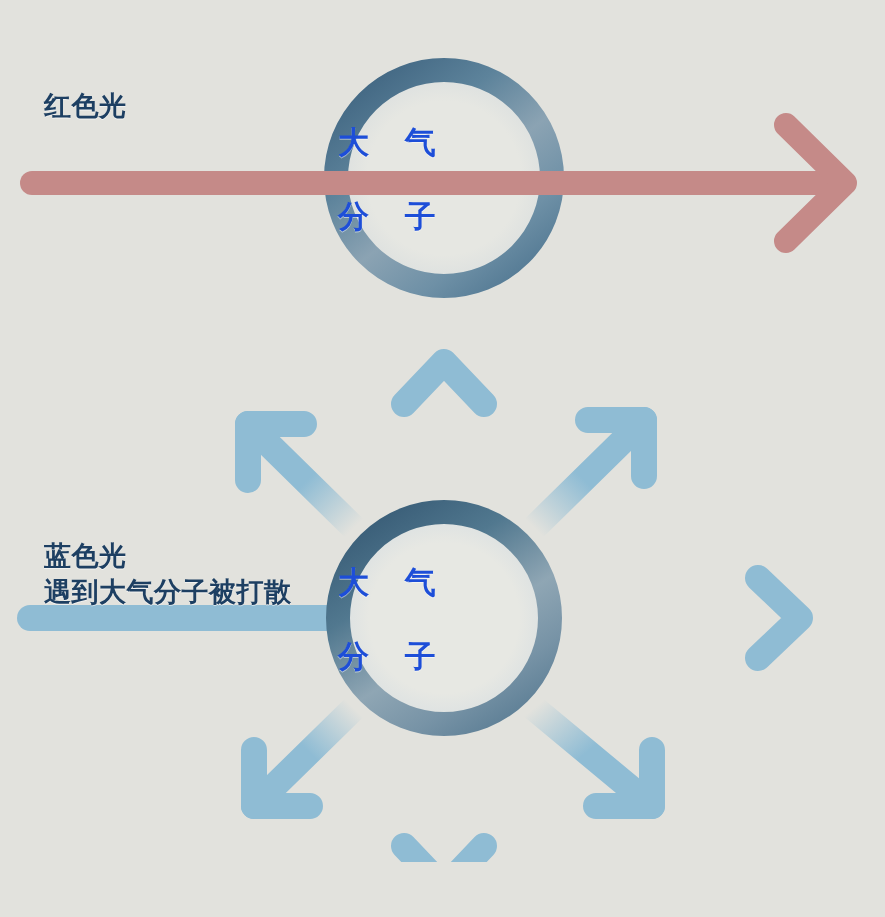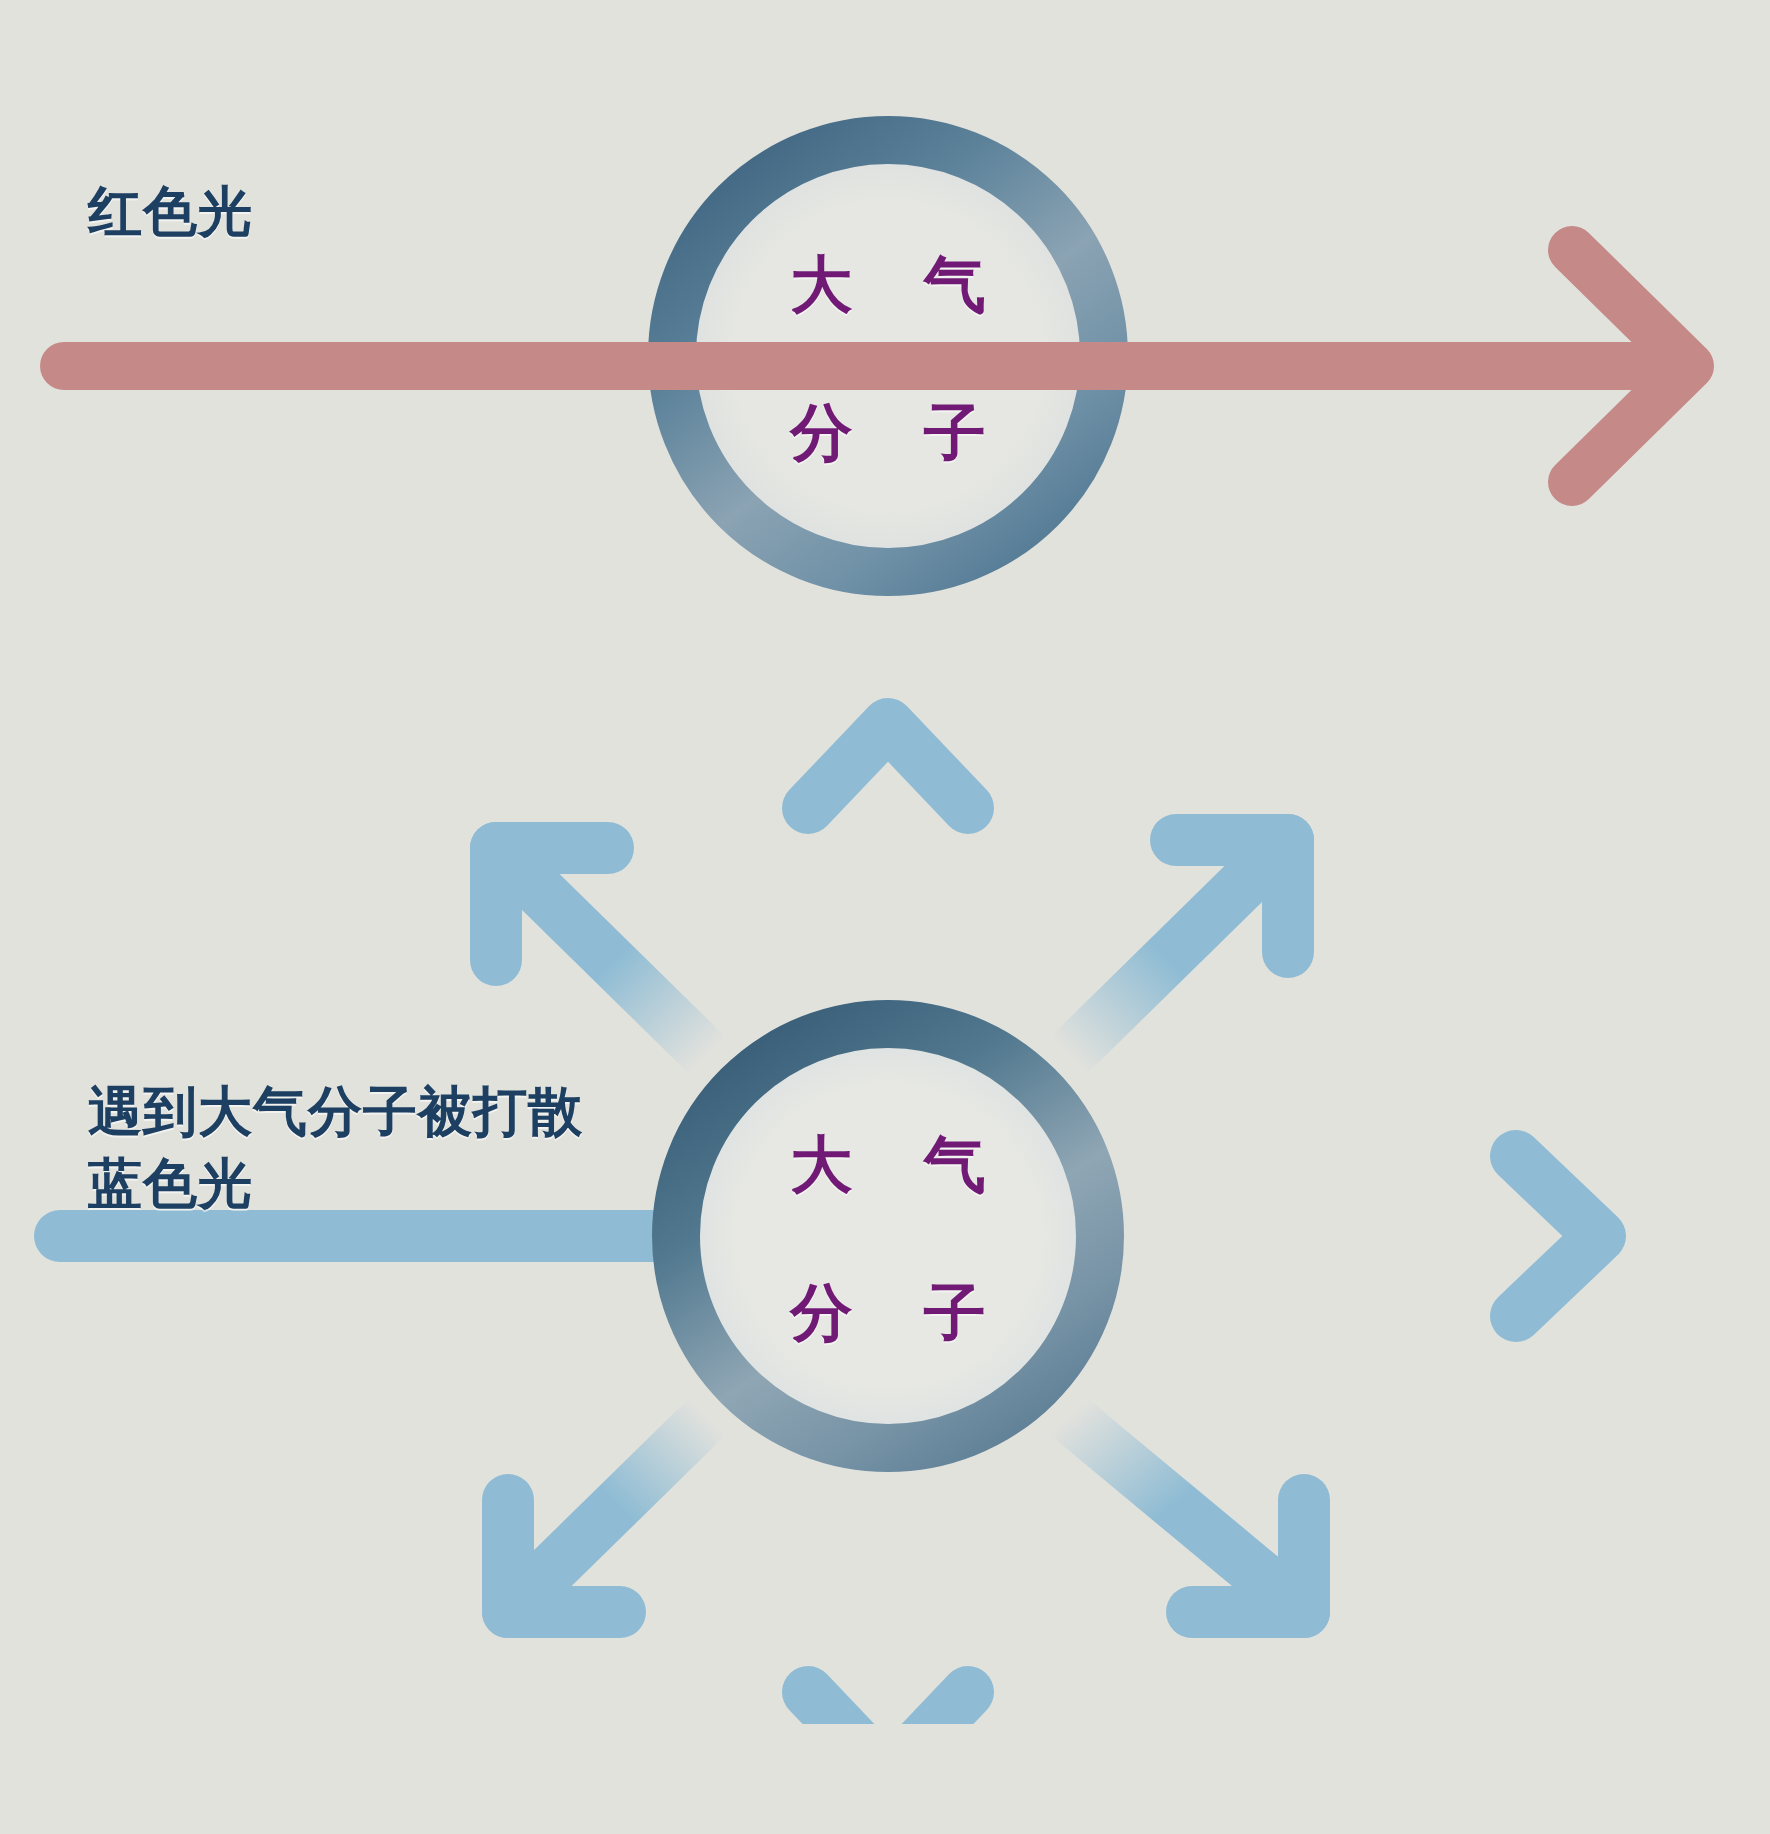--- a/index.html
+++ b/index.html
@@ -39,22 +39,21 @@
     text-shadow: 0 1px 0 rgba(255,255,255,0.55);
   }
   #label-red  { left: 44px; top: 88px; }
   #label-blue { left: 44px; top: 538px; }
   .label-line { display: block; }
 
   
   .ring-text {
     position: absolute;
     width: 240px;
-    text-align: center;
-    color: #701a75;
+    color: #1d4ed8;
     font-family: "Liberation Serif", "DejaVu Serif", serif;
     font-weight: 700;
     font-size: 31px;
     letter-spacing: 14px;
     text-indent: 14px;
     text-shadow: 0 1px 0 rgba(255,255,255,0.5);
     pointer-events: none;
   }
   #top-ring-line1    { left: 324px; top: 122px; }
   #top-ring-line2    { left: 324px; top: 196px; }
@@ -193,22 +192,22 @@
       <line x1="32" y1="183" x2="828" y2="183"></line>
       <polyline points="786,125 845,183 786,241"></polyline>
     </g>
   </svg>
 
   <div class="label" id="label-red">
     <span class="label-line">红色光</span>
   </div>
 
   <div class="label" id="label-blue">
+    <span class="label-line">蓝色光</span>
     <span class="label-line">遇到大气分子被打散</span>
-    <span class="label-line">蓝色光</span>
   </div>
 
   <div class="ring-text" id="top-ring-line1">大 气</div>
   <div class="ring-text" id="top-ring-line2">分 子</div>
 
   <div class="ring-text" id="bottom-ring-line1">大 气</div>
   <div class="ring-text" id="bottom-ring-line2">分 子</div>
 
 </div>
 

